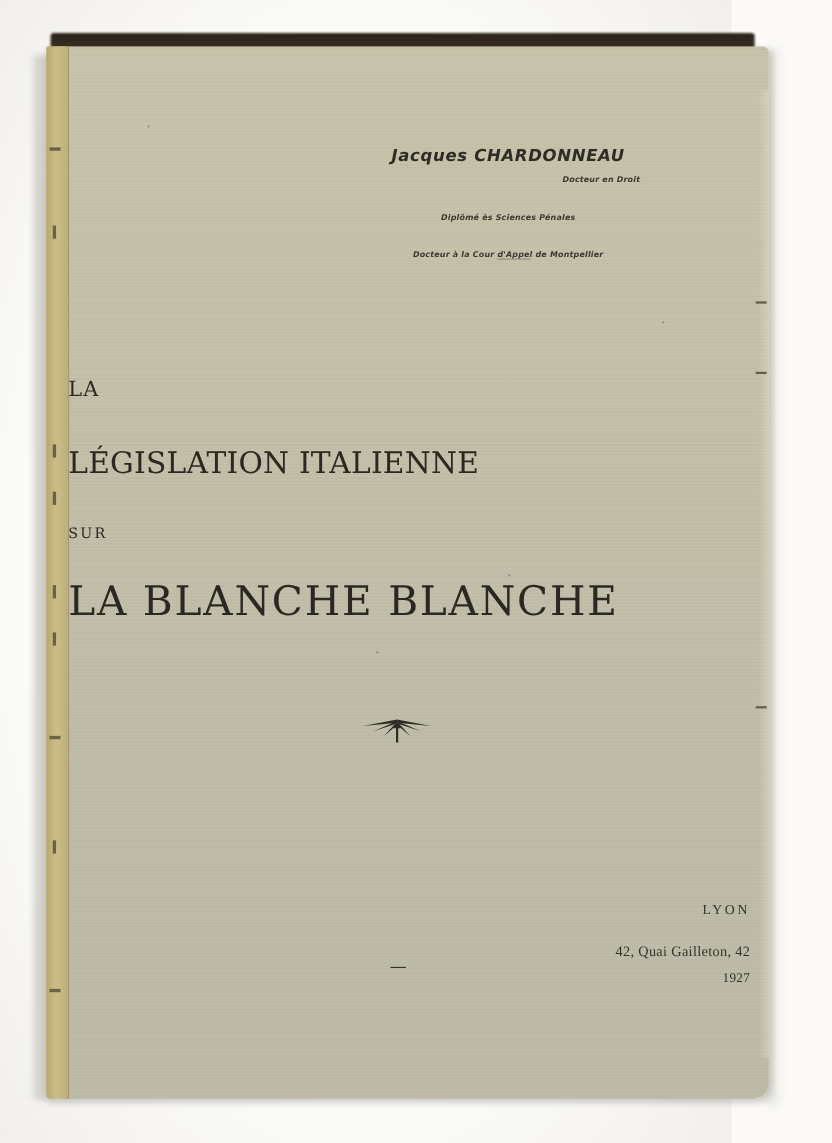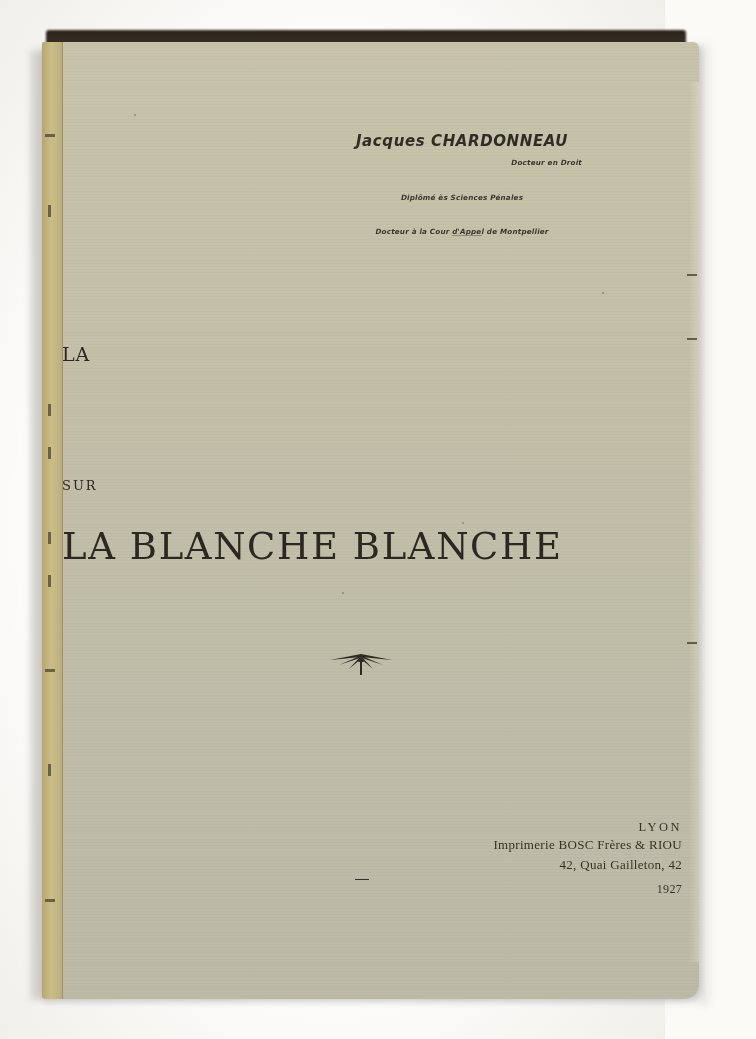--- a/index.html
+++ b/index.html
@@ -241,37 +241,37 @@
     <div class="cover-text">
       <div class="author-block">
         <div class="author-name">Jacques CHARDONNEAU</div>
         <div class="author-line first">Docteur en Droit</div>
         <div class="author-line">Diplômé ès Sciences Pénales</div>
         <div class="author-line">Docteur à la Cour d'Appel de Montpellier</div>
       </div>
       <div class="divider-short"></div>
 
       <div class="title-serif t-la">LA</div>
+      <div class="title-serif t-legislation">LÉGISLATION ITALIENNE</div>
       <div class="title-serif t-sur">SUR</div>
       <div class="title-serif t-houille">LA BLANCHE BLANCHE</div>
 
       <svg class="ornament" viewBox="0 0 68 28">
         <g fill="#2f2c25">
           <polygon points="34,6 3,12 34,9"></polygon>
           <polygon points="34,6 65,12 34,9"></polygon>
           <polygon points="33,8 12,17 33,10"></polygon>
           <polygon points="35,8 56,17 35,10"></polygon>
           <polygon points="33,9 22,21 34,11"></polygon>
           <polygon points="35,9 46,21 34,11"></polygon>
           <polygon points="31,14 34,8 37,14 35,14 35,27 33,27 33,14"></polygon>
         </g>
       </svg>
 
       <div class="imprint imp-city">LYON</div>
-      <div class="imprint imp-printer">Imprimerie BOSC Frères &amp; RIOU</div>
       <div class="imprint imp-address">42, Quai Gailleton, 42</div>
       <div class="imp-rule"></div>
       <div class="imprint imp-year">1927</div>
 
       <div class="speck" style="left:92px;top:72px"></div>
       <div class="speck" style="left:300px;top:550px"></div>
       <div class="speck" style="left:420px;top:480px"></div>
       <div class="speck" style="left:560px;top:250px"></div>
     </div>
   </div>

